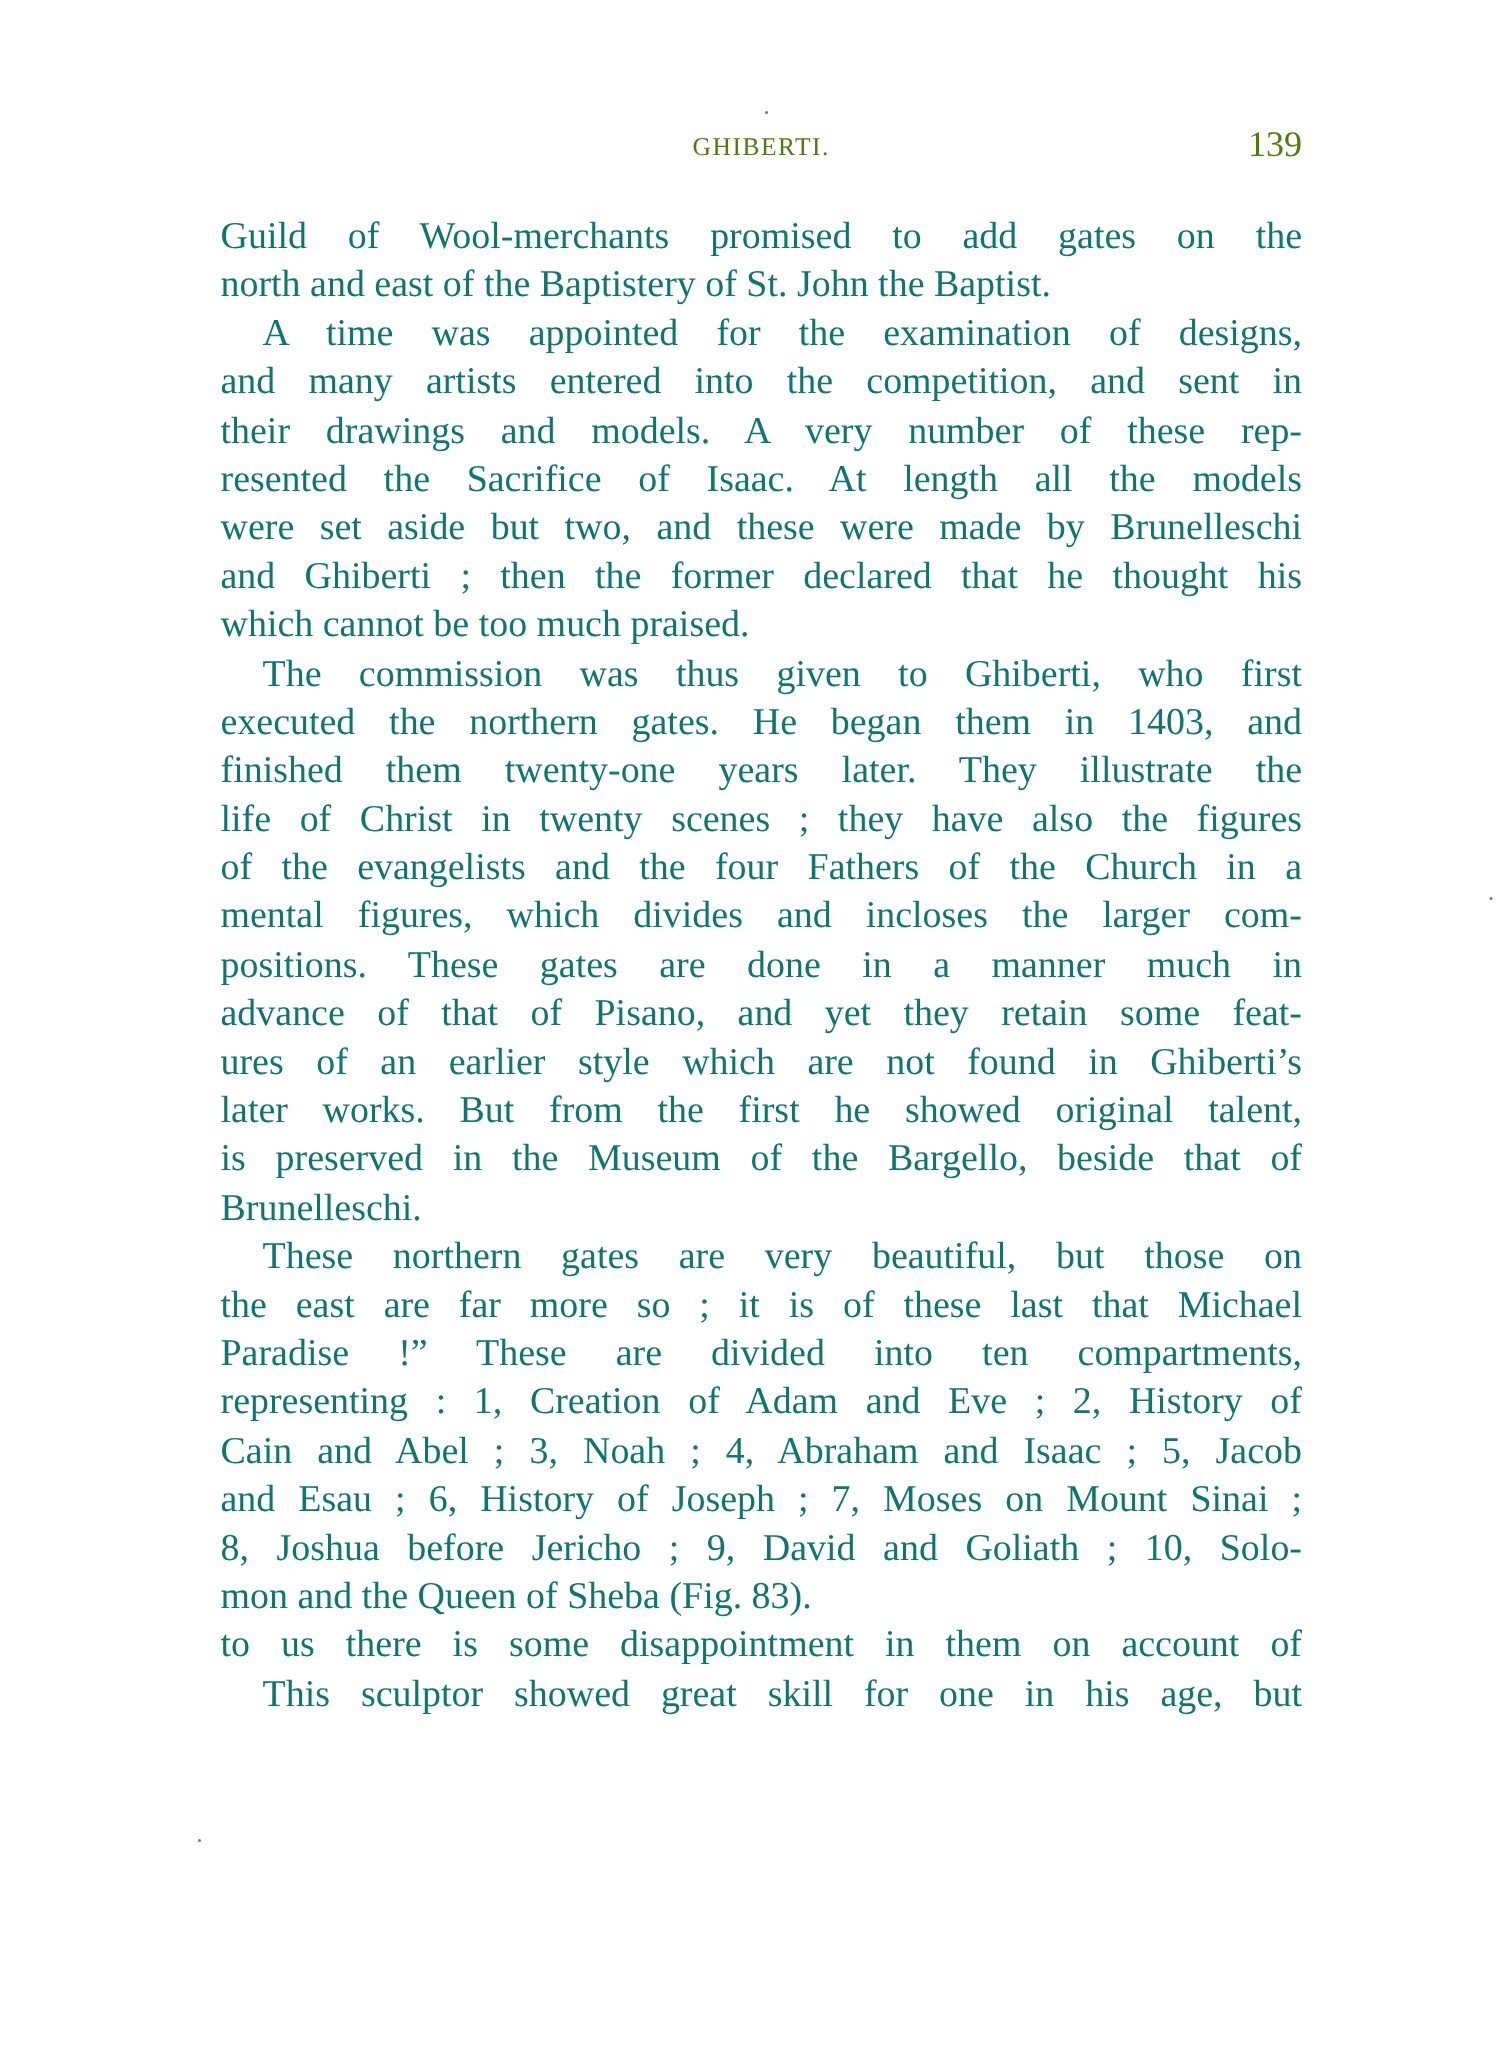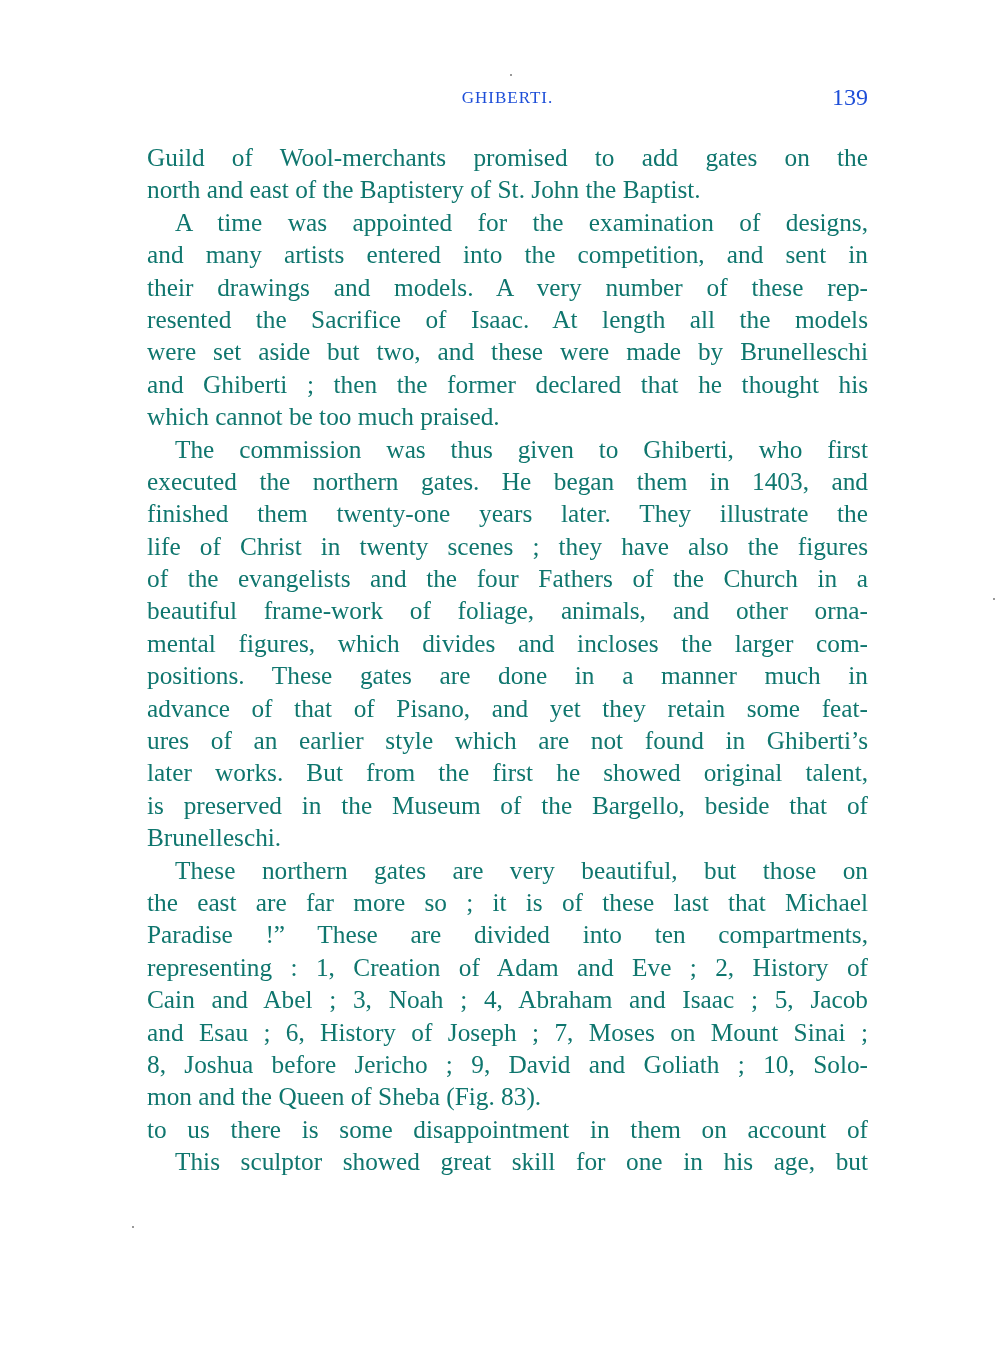--- a/index.html
+++ b/index.html
@@ -1,18 +1,18 @@
 <!DOCTYPE html>
 <html><head>
 <meta charset="utf-8">
 <style>
   html, body { margin: 0; padding: 0; background: #ffffff; }
   body { width: 1000px; height: 1368px; position: relative; overflow: hidden; }
   .page { position: absolute; left: 0; top: 0; width: 1000px; height: 1368px; }
-  .header { position: absolute; top: 84px; left: 147px; width: 721px; height: 30px; font-family: "Liberation Serif", serif; color: #1d4ed8; }
+  .header { position: absolute; top: 84px; left: 147px; width: 721px; height: 30px; font-family: "Liberation Serif", serif; color: #4d7c0f; }
   .running-head { position: absolute; left: 0; right: 0; text-align: center; font-size: 17px; letter-spacing: 1px; top: 4px; }
   .page-number { position: absolute; right: 0; top: 0; font-size: 24px; }
   .body-text { position: absolute; top: 141px; left: 147px; width: 721px; font-family: "Liberation Serif", serif; font-size: 25.3px; line-height: 32.4px; color: #0f766e; }
   .line { display: block; white-space: nowrap; text-align: justify; text-align-last: justify; height: 32.4px; }
   .line.last { text-align-last: left; }
   .line.indent { padding-left: 28px; }
   .speck { position: absolute; width: 2px; height: 2px; background: #777; border-radius: 1px; }
 </style>
 </head>
 <body>
@@ -36,21 +36,20 @@
       <span class="line">were set aside but two, and these were made by Brunelleschi</span>
       <span class="line">and Ghiberti ; then the former declared that he thought his</span>
       <span class="line last">which cannot be too much praised.</span>
     </div>
     <div>
       <span class="line indent">The commission was thus given to Ghiberti, who first</span>
       <span class="line">executed the northern gates.  He began them in 1403, and</span>
       <span class="line">finished them twenty-one years later.  They illustrate the</span>
       <span class="line">life of Christ in twenty scenes ; they have also the figures</span>
       <span class="line">of the evangelists and the four Fathers of the Church in a</span>
-      <span class="line">beautiful frame-work of foliage, animals, and other orna-</span>
       <span class="line">mental figures, which divides and incloses the larger com-</span>
       <span class="line">positions.  These gates are done in a manner much in</span>
       <span class="line">advance of that of Pisano, and yet they retain some feat-</span>
       <span class="line">ures of an earlier style which are not found in Ghiberti’s</span>
       <span class="line">later works.  But from the first he showed original talent,</span>
       <span class="line">is preserved in the Museum of the Bargello, beside that of</span>
       <span class="line last">Brunelleschi.</span>
     </div>
     <div>
       <span class="line indent">These northern gates are very beautiful, but those on</span>

